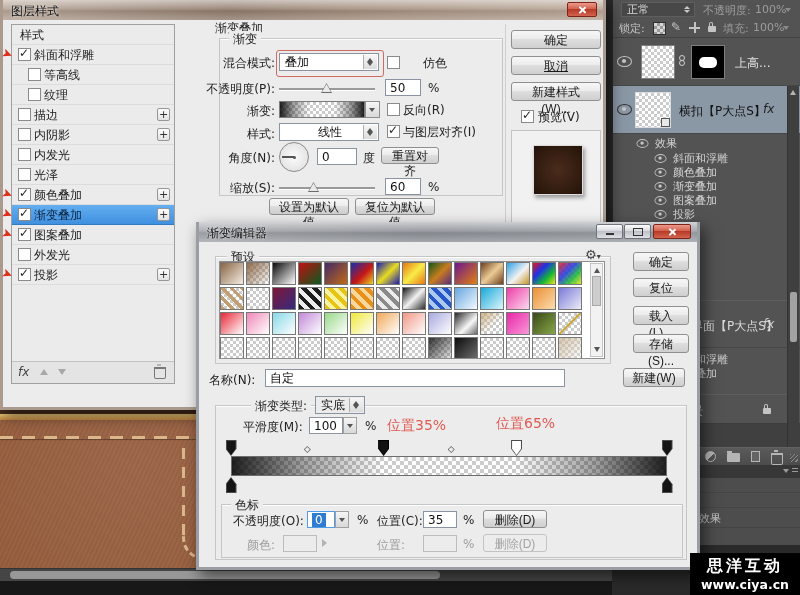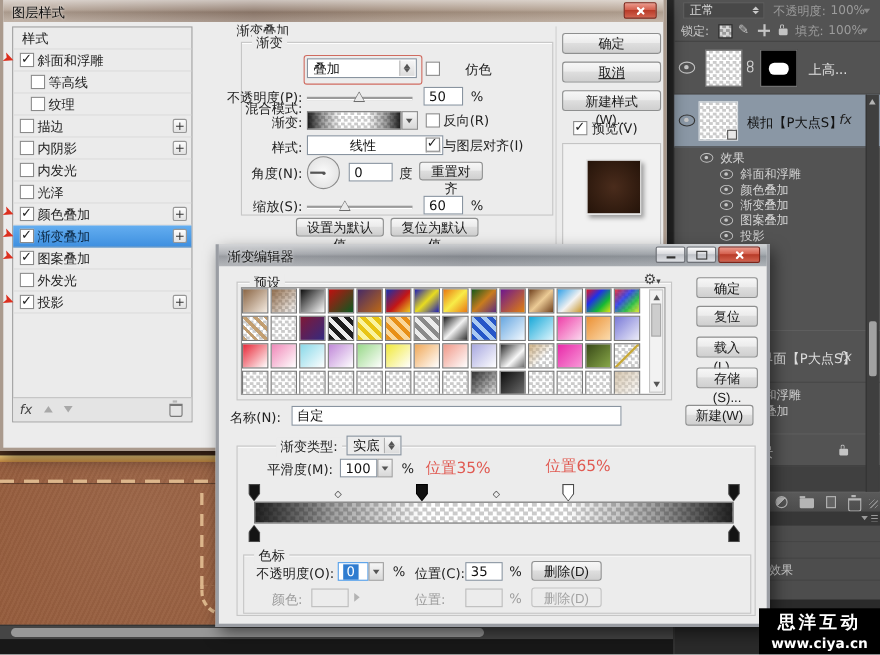--- a/index.html
+++ b/index.html
@@ -336,21 +336,21 @@
         <span class="tri" style="left:28px;top:7px;border-left:4px solid transparent;border-right:4px solid transparent;border-bottom:6px solid #a8a8a8;"></span>
         <span class="tri" style="left:46px;top:7px;border-left:4px solid transparent;border-right:4px solid transparent;border-top:6px solid #a8a8a8;"></span>
         <span class="trashicon" style="right:8px;top:5px;border-color:#777;"></span>
       </div>
     </div>
 
     <span class="lbl" style="left:212px;top:20px;">渐变叠加</span>
     <div class="grpbox" style="left:216px;top:38px;width:282px;height:156px;"></div>
     <span class="grplab" style="left:226px;top:31px;">渐变</span>
 
-    <span class="lbl" style="left:212px;top:55px;width:60px;text-align:right;margin-top:36px;">混合模式:</span>
+    <span class="lbl" style="left:212px;top:55px;width:60px;text-align:right;">混合模式:</span>
     <div class="abs" style="left:273px;top:50px;width:106px;height:25px;border:1px solid #cf6b60;border-radius:3px;"></div>
     <div class="ddl" style="left:276px;top:53px;width:100px;"><span>叠加</span><span class="udcaret"></span></div>
     <span class="cbx" style="left:384px;top:56px;"></span>
     <span class="lbl" style="left:420px;top:55px;">仿色</span>
 
     <span class="lbl" style="left:198px;top:81px;width:74px;text-align:right;">不透明度(P):</span>
     <div class="slider-track" style="left:276px;top:88px;width:96px;"></div>
     <div class="slider-thumb" style="left:318px;top:83px;">
         <i></i>
       </div>
@@ -359,21 +359,21 @@
 
     <span class="lbl" style="left:212px;top:103px;width:60px;text-align:right;">渐变:</span>
     <div class="abs" id="ls-grad-thumb" style="left: 276px; top: 101px; width: 86px; height: 17px; border: 1px solid rgb(124, 124, 124); box-sizing: border-box; background: linear-gradient(90deg, rgba(15, 15, 15, 0.93) 0%, rgba(15, 15, 15, 0.4) 16%, rgba(15, 15, 15, 0) 35%, rgba(15, 15, 15, 0) 65%, rgba(15, 15, 15, 0.4) 84%, rgba(15, 15, 15, 0.93) 100%), conic-gradient(rgb(203, 203, 203) 25%, rgb(255, 255, 255) 0deg, rgb(255, 255, 255) 50%, rgb(203, 203, 203) 0deg, rgb(203, 203, 203) 75%, rgb(255, 255, 255) 0deg) 0px 0px / 6px 6px;"></div>
     <div class="abs" style="left:362px;top:101px;width:15px;height:17px;background:linear-gradient(#f6f6f6,#d8d8d8);border:1px solid #8e8e8e;box-sizing:border-box;">
       <span class="abs" style="left:3px;top:6px;border-left:3.5px solid transparent;border-right:3.5px solid transparent;border-top:4px solid #555;"></span>
     </div>
     <span class="cbx" style="left:384px;top:103px;"></span>
     <span class="lbl" style="left:400px;top:102px;">反向(R)</span>
 
     <span class="lbl" style="left:212px;top:126px;width:60px;text-align:right;">样式:</span>
-    <div class="ddl" style="left:276px;top:123px;width:124px;padding-left:38px;"><span>线性</span><span class="udcaret"></span></div>
+    <div class="ddl" style="left:276px;top:123px;width:100px;padding-left:38px;"><span>线性</span><span class="udcaret"></span></div>
     <span class="cbx on" style="left:384px;top:125px;"></span>
     <span class="lbl" style="left:400px;top:124px;">与图层对齐(I)</span>
 
     <span class="lbl" style="left:198px;top:150px;width:74px;text-align:right;">角度(N):</span>
     <div class="abs" style="left:276px;top:142px;width:30px;height:30px;border-radius:50%;border:1px solid #8a8a8a;background:radial-gradient(#fbfbfb,#dcdcdc);box-sizing:border-box;">
       <span class="abs" style="left:2px;top:13px;width:12px;height:2px;background:#555;"></span>
       <span class="abs" style="left:13px;top:12.5px;width:3px;height:3px;background:#555;border-radius:50%;"></span>
     </div>
     <div class="numbox" style="left:314px;top:148px;width:40px;">0</div>
     <span class="lbl" style="left:360px;top:150px;">度</span>

